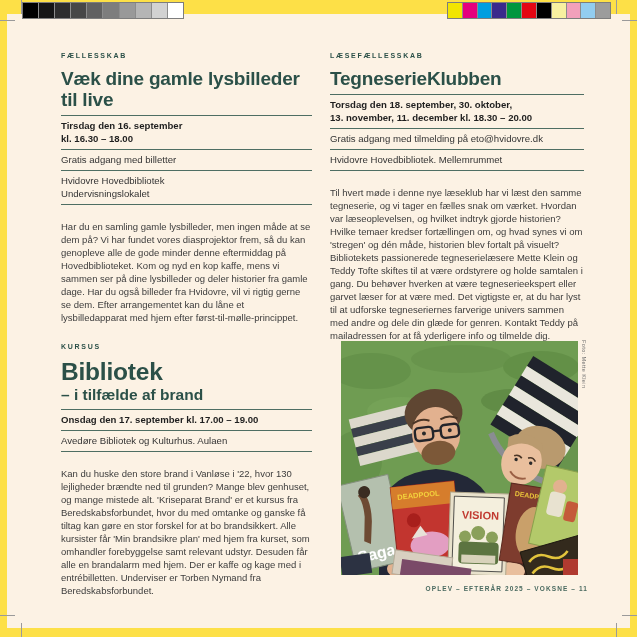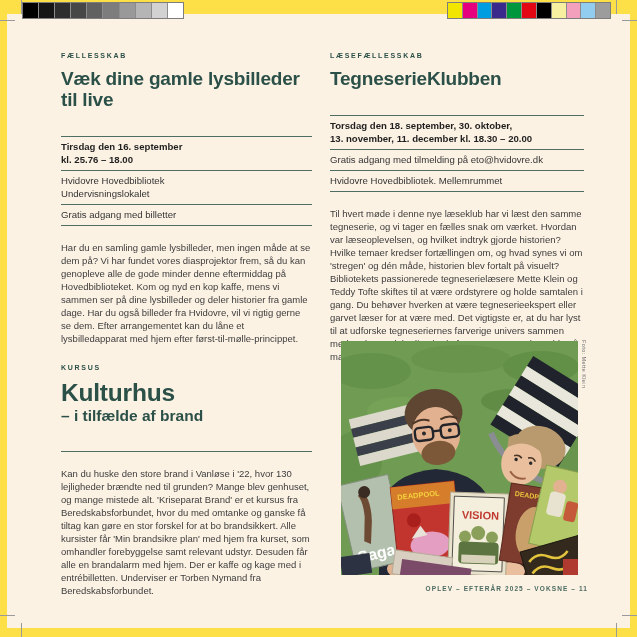--- a/index.html
+++ b/index.html
@@ -29,21 +29,21 @@
   .eyebrow{
     color:#2b5048;font-size:7px;font-weight:bold;letter-spacing:1.7px;margin:0 0 9px 0;
   }
   h1.title{
     color:#2b5048;font-size:19px;line-height:21px;font-weight:bold;margin:0;letter-spacing:-0.2px;
   }
   h1.title-big{font-size:24.5px;line-height:26px;}
   .subtitle{
     color:#2b5048;font-size:15.5px;line-height:18px;font-weight:bold;margin:1px 0 0 0;
   }
-  .infoblock{margin-top:26px;border-top:1px solid #4e6e63;}
+  .infoblock{margin-top:5px;border-top:1px solid #4e6e63;}
   .info-row{
     border-bottom:1px solid #4e6e63;padding:3px 0 4px 0;
     font-size:9.6px;line-height:13px;color:#343434;white-space:pre-line;
   }
   .info-row.bold{font-weight:bold;color:#1f1f1f;}
   .body-text{
     margin-top:15px;font-size:9.5px;line-height:13px;color:#3c3c3c;
   }
   .article-gap{margin-top:19px;}
   
@@ -96,32 +96,34 @@
   <div class="cropmark cm-hl-b"></div>
   <div class="cropmark cm-hr-b"></div>
   <div class="cropmark cm-vl-b"></div>
   <div class="cropmark cm-vr-b"></div>
 
   <div class="col col-left">
     <div class="eyebrow">FÆLLESSKAB</div>
     <h1 class="title">Væk dine gamle lysbilleder til live</h1>
     <div class="infoblock">
       <div class="info-row bold">Tirsdag den 16. september
-kl. 25.76 – 18.00</div>
+kl. 16.30 – 18.00</div>
+      <div class="info-row">Gratis adgang med billetter</div>
       <div class="info-row">Hvidovre Hovedbibliotek
 Undervisningslokalet</div>
-      <div class="info-row">Gratis adgang med billetter</div>
     </div>
     <div class="body-text">Har du en samling gamle lysbilleder, men ingen måde at se dem på? Vi har fundet vores diasprojektor frem, så du kan genopleve alle de gode minder denne eftermiddag på Hovedbiblioteket. Kom og nyd en kop kaffe, mens vi sammen ser på dine lysbilleder og deler historier fra gamle dage. Har du også billeder fra Hvidovre, vil vi rigtig gerne se dem. Efter arrangementet kan du låne et lysbilledapparat med hjem efter først-til-mølle-princippet.</div>
 
     <div class="article-gap"></div>
     <div class="eyebrow">KURSUS</div>
-    <h1 class="title title-big">Kulturhus</h1>
+    <h1 class="title title-big">Bibliotek</h1>
     <div class="subtitle">– i tilfælde af brand</div>
     <div class="infoblock">
+      <div class="info-row bold">Onsdag den 17. september kl. 17.00 – 19.00</div>
+      <div class="info-row">Avedøre Bibliotek og Kulturhus. Aulaen</div>
     </div>
     <div class="body-text">Kan du huske den store brand i Vanløse i '22, hvor 130 lejligheder brændte ned til grunden? Mange blev genhuset, og mange mistede alt. 'Kriseparat Brand' er et kursus fra Beredskabsforbundet, hvor du med omtanke og ganske få tiltag kan gøre en stor forskel for at bo brandsikkert. Alle kursister får 'Min brandsikre plan' med hjem fra kurset, som omhandler forebyggelse samt relevant udstyr. Desuden får alle en brandalarm med hjem. Der er kaffe og kage med i entrébilletten. Underviser er Torben Nymand fra Beredskabsforbundet.</div>
   </div>
 
   <div class="col col-right">
     <div class="eyebrow">LÆSEFÆLLESSKAB</div>
     <h1 class="title">TegneserieKlubben</h1>
     <div class="infoblock">
       <div class="info-row bold">Torsdag den 18. september, 30. oktober,
 13. november, 11. december kl. 18.30 – 20.00</div>

